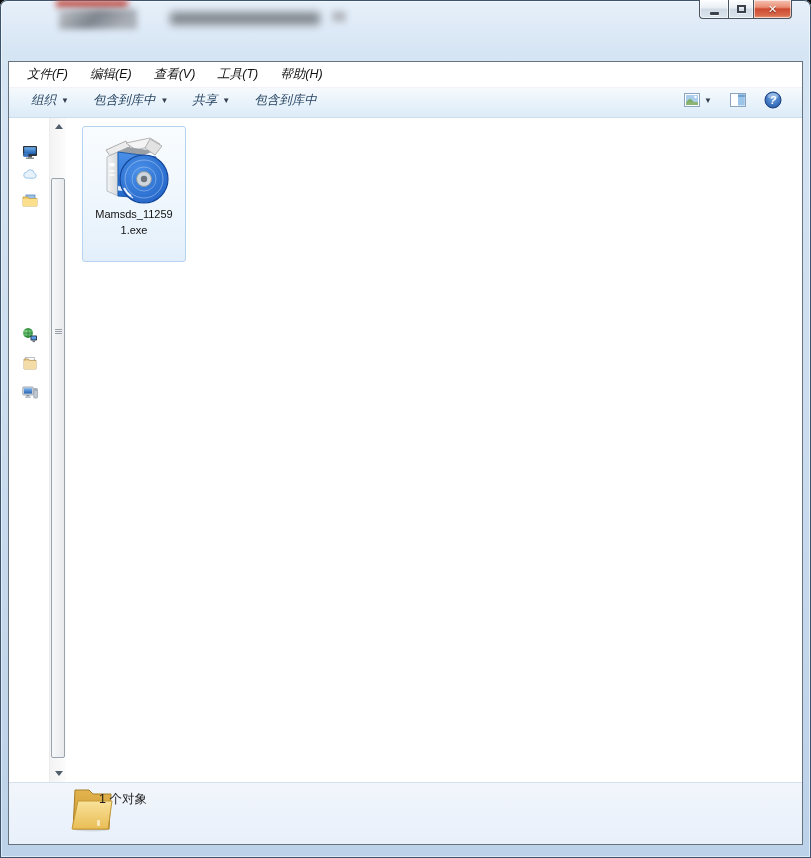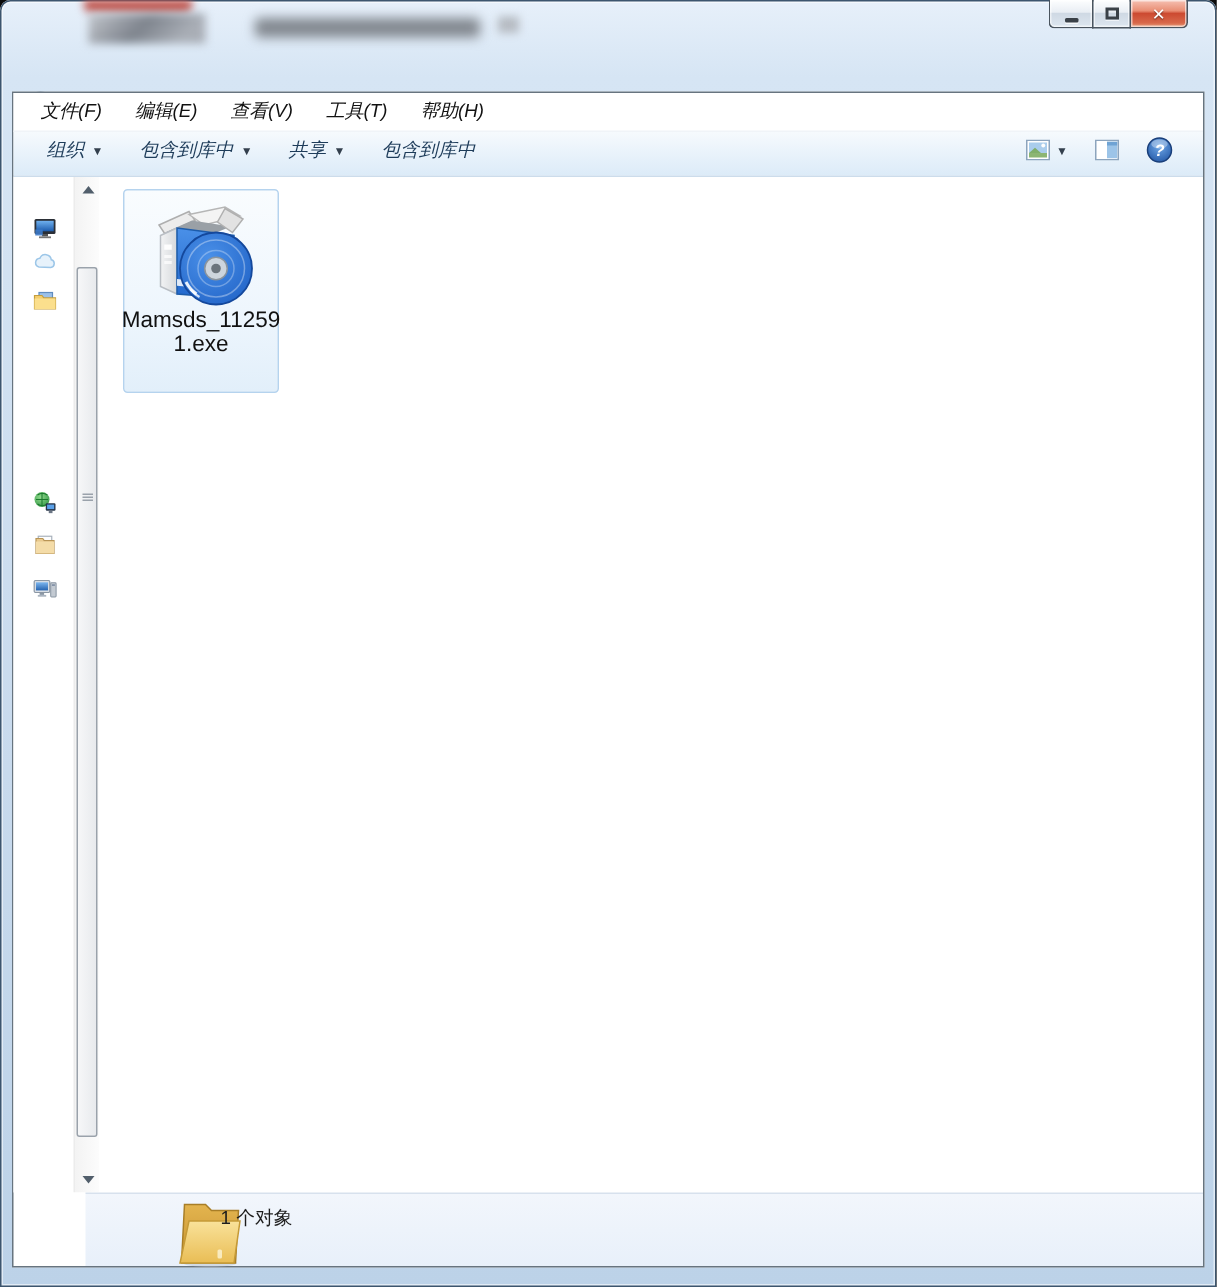--- a/index.html
+++ b/index.html
@@ -75,24 +75,24 @@
   .tri-down { width:0; height:0; border-left:4px solid transparent; border-right:4px solid transparent; border-top:5px solid #515e6b; }
   .scroll-thumb { position:absolute; left:1px; top:60px; width:14px; height:580px;
     background:linear-gradient(90deg,#f6f7f8 0%,#e8eaed 100%); border:1px solid #9aa2ab; border-radius:2px; }
   .thumb-grip { position:absolute; left:3px; top:150px; width:7px; }
   .thumb-grip span { display:block; height:1px; background:#9aa2ab; margin-bottom:1px; }
   .main { flex:1; position:relative; background:#fff; }
   .file-tile { position:absolute; left:16px; top:8px; width:104px; height:136px;
     border:1px solid #b5d3ee; border-radius:3px;
     background:linear-gradient(180deg,#f9fcfe 0%,#eef6fd 60%,#e2effa 100%);
     display:flex; flex-direction:column; align-items:center; cursor:default; }
-  .file-label { margin-top:0; text-align:center; font-size:15px; line-height:16px; color:#111; }
-  
-  .statusbar { height:49px; background:linear-gradient(180deg,#f2f6fc 0%,#e8f0fa 100%);
-    border-top:1px solid #d7e1ed; position:relative;margin-left:48px; }
+  .file-label { margin-top:0; text-align:center; font-size:11px; line-height:16px; color:#111; }
+  
+  .statusbar { height:62px; background:linear-gradient(180deg,#f2f6fc 0%,#e8f0fa 100%);
+    border-top:1px solid #d7e1ed; position:relative; }
   .status-folder { position:absolute; left:60px; top:1px; }
   .status-text { position:absolute; left:90px; top:8px; font-size:12.5px; color:#1c1c1c; }
 </style>
 </head>
 <body>
 
 <div class="window">
 
   <div class="titlebar">
     <div class="blurred blur-red"></div>

